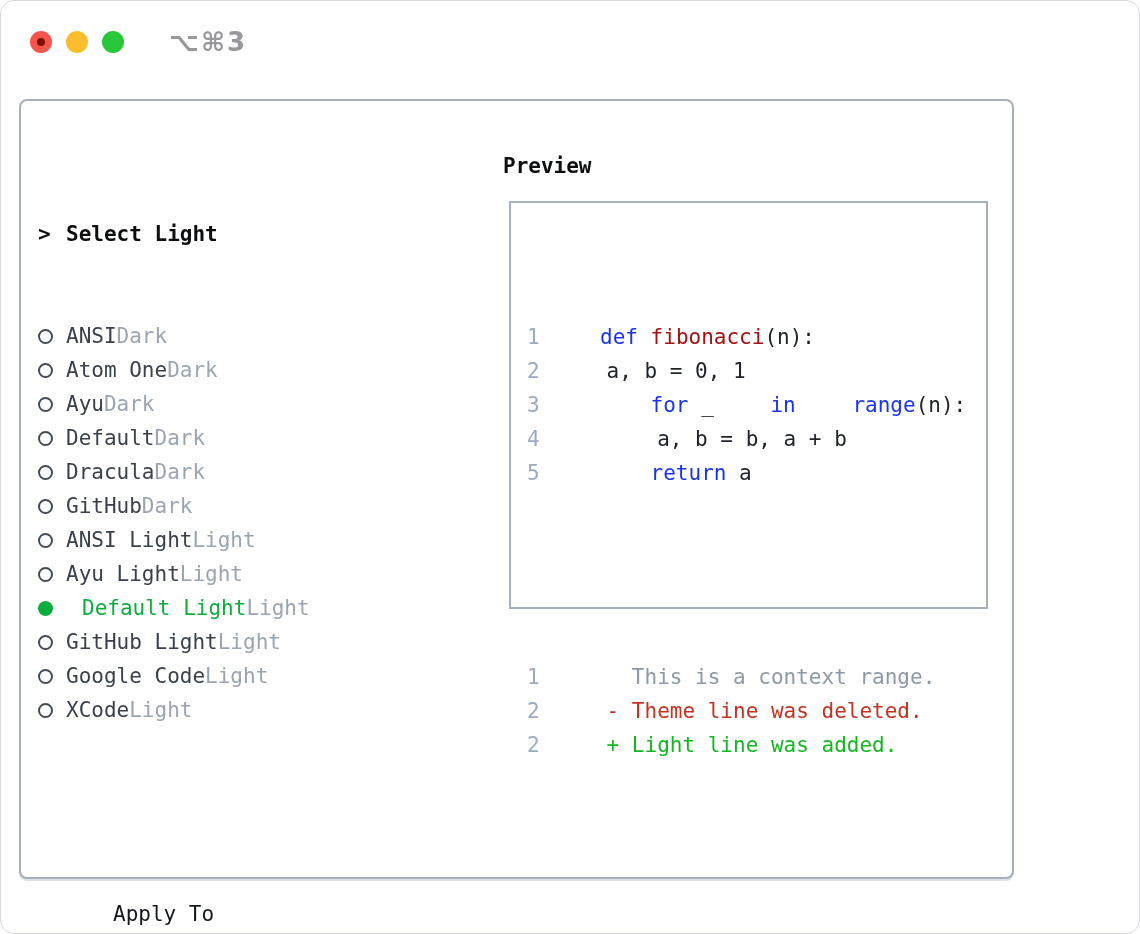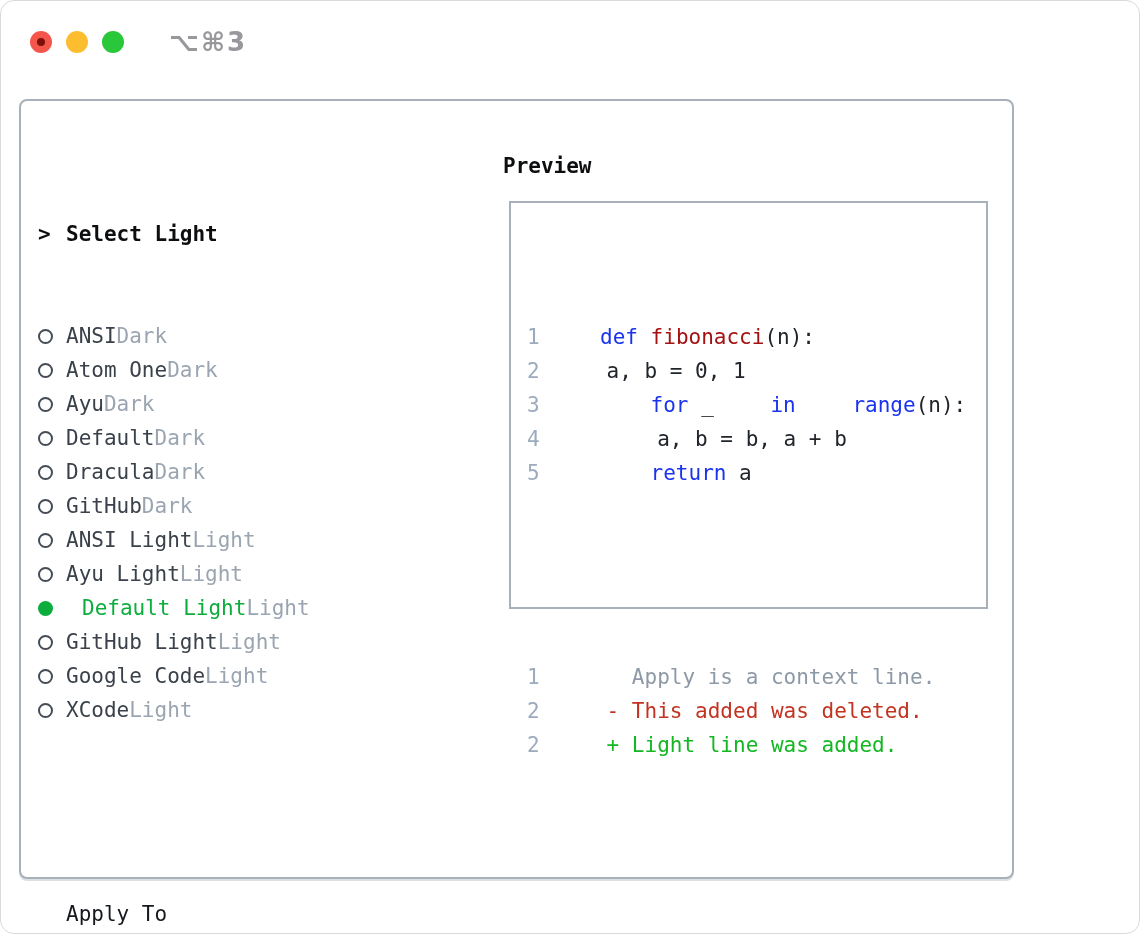--- a/index.html
+++ b/index.html
@@ -30,21 +30,21 @@
     position:absolute;left:17px;top:48px;
     font-size:21px;line-height:34px;white-space:pre;
   }
   .row{display:flex;align-items:center;height:34px;}
   .bullet{width:28px;display:flex;align-items:center;flex:0 0 auto;}
   .dot{width:15px;height:15px;border-radius:50%;box-sizing:border-box;}
   .dot.hollow{border:2px solid #454c55;background:transparent;}
   .dot.filled{background:var(--selected);}
   .caret{font-weight:bold;color:#0c0e10;}
   .h{font-weight:bold;color:#0c0e10;}
-  .apply-h{color:#15181c;}
+  .apply-h{color:#15181c;margin-left:47px;}
   .t-label{color:var(--primary);}
   .t-label.sel{color:var(--selected);margin-left:16px;}
   .t-variant{color:var(--muted);}
   .spacer{height:34px;}
   
   .preview-heading{
     position:absolute;left:482px;top:48px;height:34px;display:flex;align-items:center;
     font-size:21px;font-weight:bold;color:#0c0e10;
   }
   .preview-panel{
@@ -95,18 +95,18 @@
       
       
     </div>
 
     <div class="preview-heading">Preview</div>
 
     <div class="preview-panel">
       <div class="code-area">
         <div id="code-lines"><div class="cline"><span class="lnum">1</span><span class="tok-keyword">def</span><span class="tok-plain"> </span><span class="tok-function">fibonacci</span><span class="tok-plain">(n):</span></div><div class="cline"><span class="lnum">2</span><span class="tok-plain">    a, b = 0, 1</span></div><div class="cline"><span class="lnum">3</span><span class="tok-plain">    </span><span class="tok-keyword">for</span><span class="tok-plain"> _ </span><span class="tok-keyword">in</span><span class="tok-plain"> </span><span class="tok-keyword">range</span><span class="tok-plain">(n):</span></div><div class="cline"><span class="lnum">4</span><span class="tok-plain">        a, b = b, a + b</span></div><div class="cline"><span class="lnum">5</span><span class="tok-plain">    </span><span class="tok-keyword">return</span><span class="tok-plain"> a</span></div></div>
         <div class="spacer"></div>
-        <div id="diff-lines"><div class="cline diff-context"><span class="lnum">1</span><span class="dtext">      Apply is a context line.</span></div><div class="cline diff-deleted"><span class="lnum">2</span><span class="dtext">    - This added was deleted.</span></div><div class="cline diff-added"><span class="lnum">2</span><span class="dtext">    + Light line was added.</span></div></div>
+        <div id="diff-lines"><div class="cline diff-context"><span class="lnum">1</span><span class="dtext">      This is a context range.</span></div><div class="cline diff-deleted"><span class="lnum">2</span><span class="dtext">    - Theme line was deleted.</span></div><div class="cline diff-added"><span class="lnum">2</span><span class="dtext">    + Light line was added.</span></div></div>
       </div>
     </div>
 
   </div>
 </div>
 
 </body></html>

